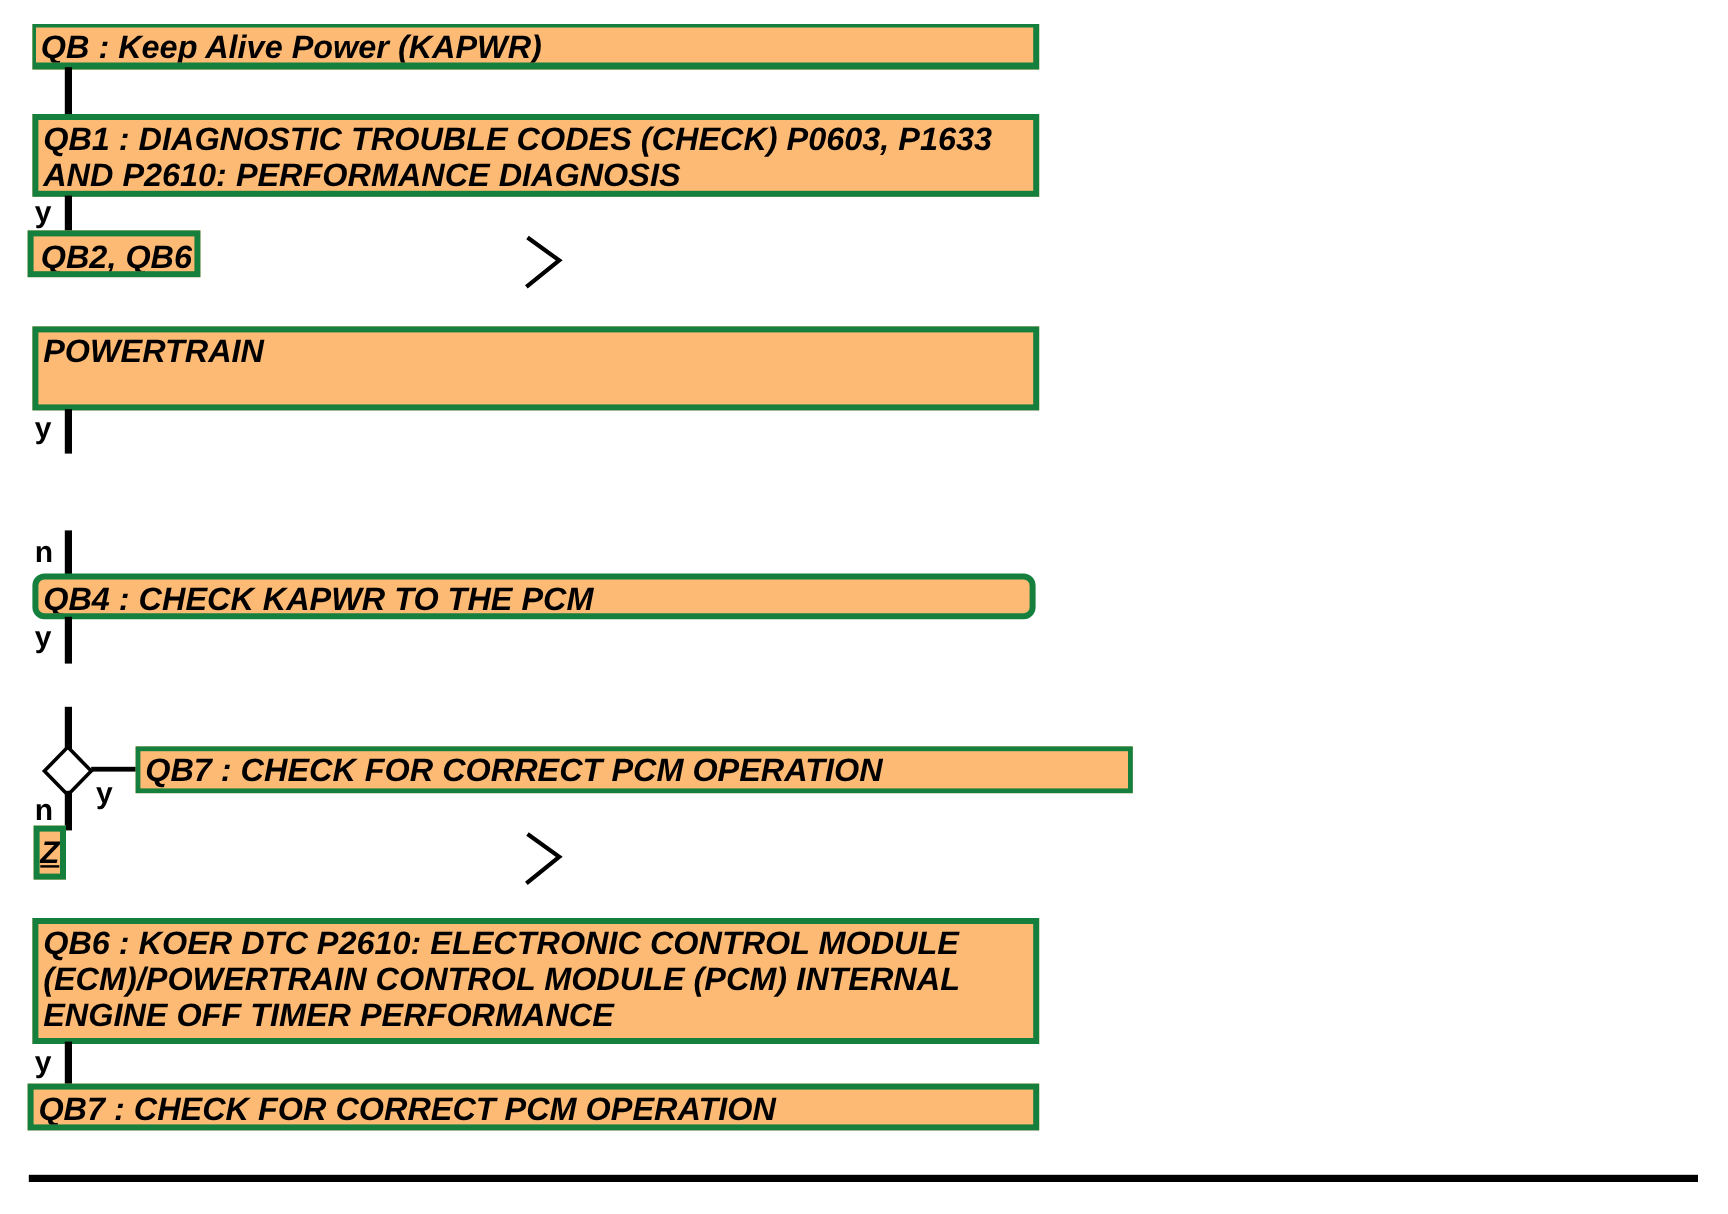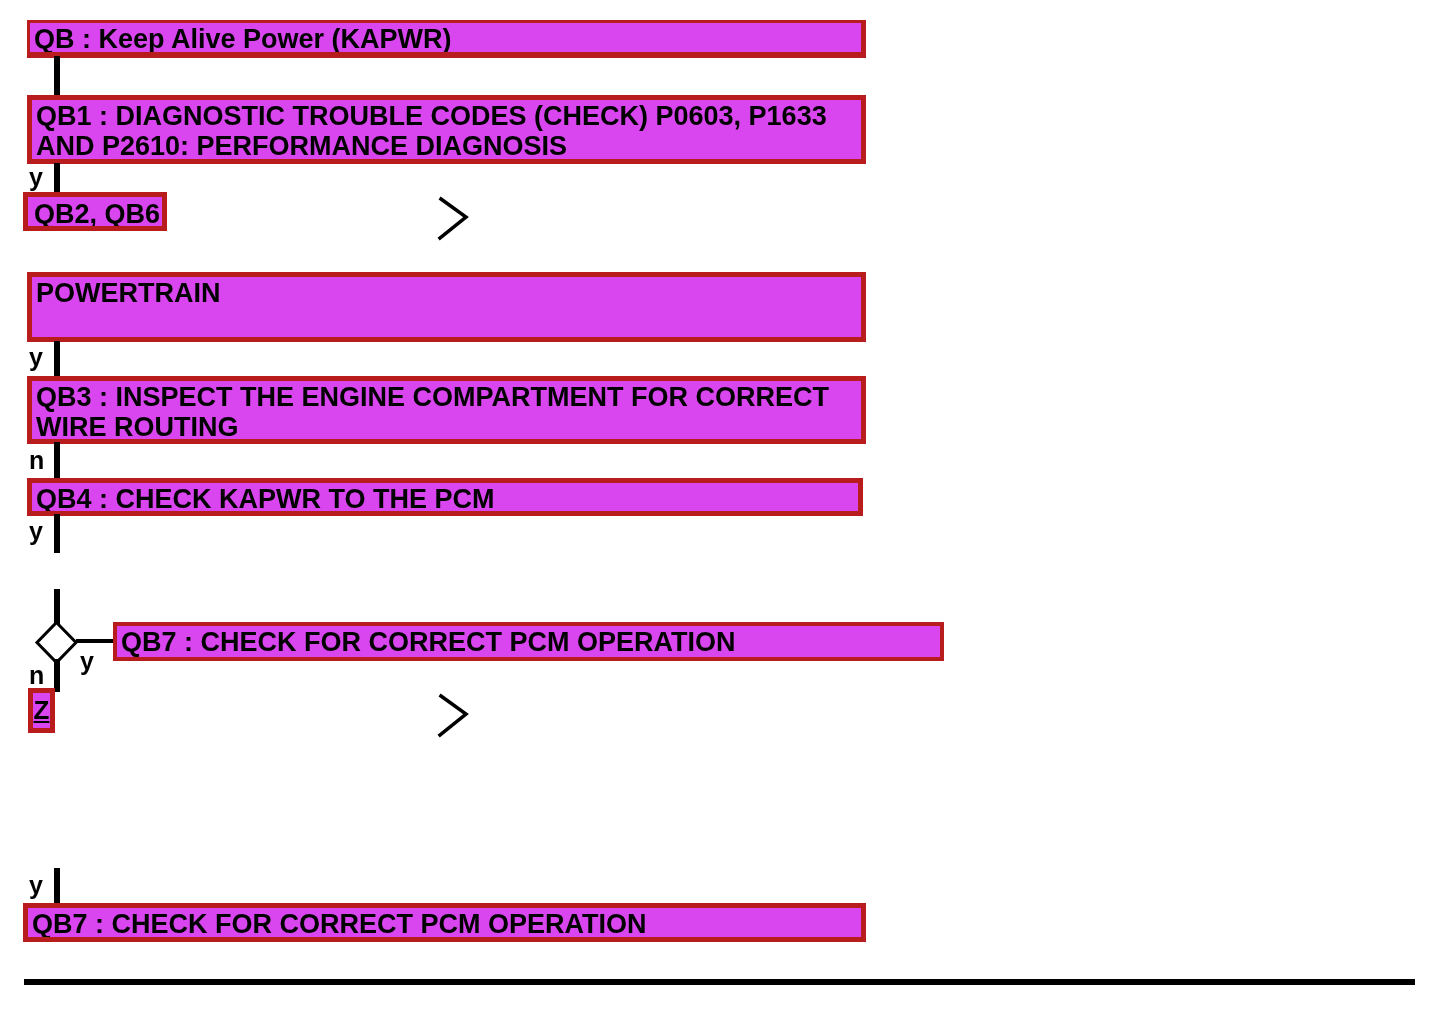--- a/index.html
+++ b/index.html
@@ -12,28 +12,29 @@
     width: 1440px;
     height: 1012px;
     background: #ffffff;
     font-family: "Liberation Sans", sans-serif;
     color: #000000;
     overflow: hidden;
   }
   .node {
     position: absolute;
     box-sizing: border-box;
-    border: 5px solid #b91c1c;
-    background: #d946ef;
+    border: 5px solid #15803d;
+    background: #fdba74;
     font-weight: bold;
     font-size: 27px;
     line-height: 30px;
     padding: 1px 0 0 4px;
     white-space: nowrap;
     overflow: hidden;
+    font-style: italic;
   }
   .node .nline { white-space: nowrap; }
   .header-box {
     border-width: 3px 5px 6px 3px;
   }
   .connector-v {
     position: absolute;
     width: 6px;
     background: #000000;
   }
@@ -96,29 +97,25 @@
     <polyline points="5,6 30,24 4,45" fill="none" stroke="#000000" stroke-width="3.5" stroke-linecap="square"></polyline>
   </svg>
 
   <div class="node" style="left:27px; top:272px; width:839px; height:70px;">
     <div class="nline">POWERTRAIN</div>
   </div>
 
   <div class="edge-label" style="left:29px; top:345px;">y</div>
   <div class="connector-v" style="left:54px; top:341px; height:37px;"></div>
 
-  <div class="node" style="left:27px; top:376px; width:839px; height:68px;">
-    <div class="nline">QB3 : INSPECT THE ENGINE COMPARTMENT FOR CORRECT</div>
-    <div class="nline">WIRE ROUTING</div>
-  </div>
 
   <div class="edge-label" style="left:29px; top:448px;">n</div>
   <div class="connector-v" style="left:54px; top:442px; height:38px;"></div>
 
-  <div class="node" style="left:27px; top:478px; width:836px; height:38px;">
+  <div class="node" style="left:27px; top:478px; width:836px; height:38px;border-radius:10px;">
     <div class="nline">QB4 : CHECK KAPWR TO THE PCM</div>
   </div>
 
   <div class="edge-label" style="left:29px; top:519px;">y</div>
   <div class="connector-v" style="left:54px; top:514px; height:39px;"></div>
 
 
   <div class="connector-v" style="left:54px; top:589px; height:36px;"></div>
 
   <svg class="diamond" style="left:34px; top:620px;" width="45" height="45" viewBox="0 0 45 45">
@@ -136,20 +133,25 @@
   <div class="connector-v" style="left:54px; top:659px; height:33px;"></div>
 
   <div class="node zref" style="left:28px; top:688px; width:27px; height:45px;">
     <div class="nline">Z</div>
   </div>
 
   <svg class="chevron" style="left:436px; top:690px;" width="36" height="50" viewBox="0 0 36 50">
     <polyline points="5,6 30,24 4,45" fill="none" stroke="#000000" stroke-width="3.5" stroke-linecap="square"></polyline>
   </svg>
 
+  <div class="node" style="left:27px; top:765px; width:839px; height:105px;">
+    <div class="nline">QB6 : KOER DTC P2610: ELECTRONIC CONTROL MODULE</div>
+    <div class="nline">(ECM)/POWERTRAIN CONTROL MODULE (PCM) INTERNAL</div>
+    <div class="nline">ENGINE OFF TIMER PERFORMANCE</div>
+  </div>
 
   <div class="edge-label" style="left:29px; top:873px;">y</div>
   <div class="connector-v" style="left:54px; top:868px; height:37px;"></div>
 
   <div class="node" style="left:23px; top:903px; width:843px; height:39px;">
     <div class="nline">QB7 : CHECK FOR CORRECT PCM OPERATION</div>
   </div>
 
   <div class="separator" style="left:24px; top:979px; width:1391px; height:6px;"></div>
 

